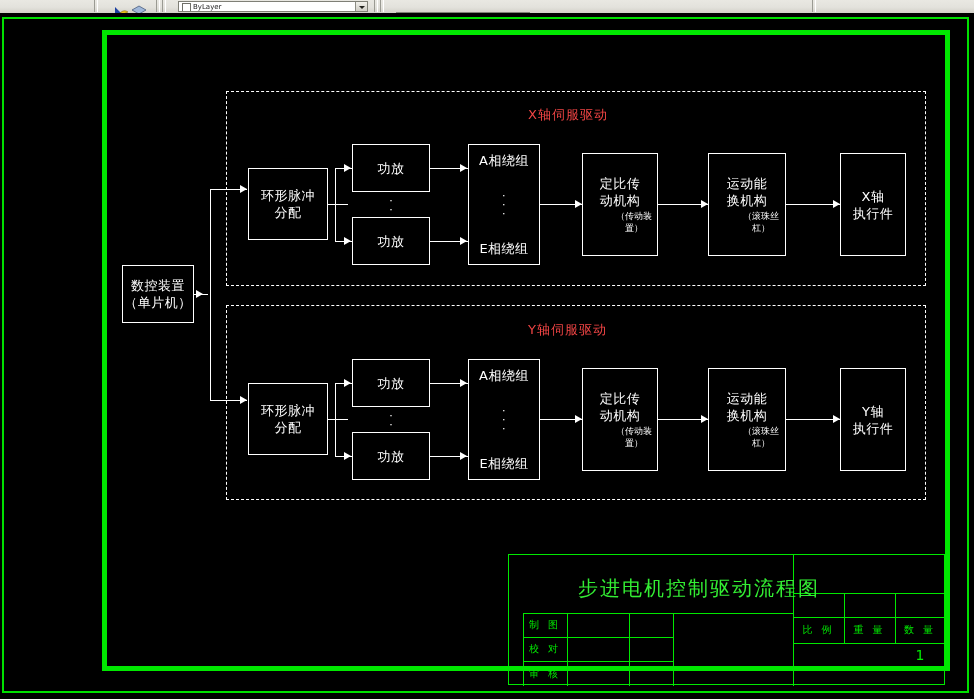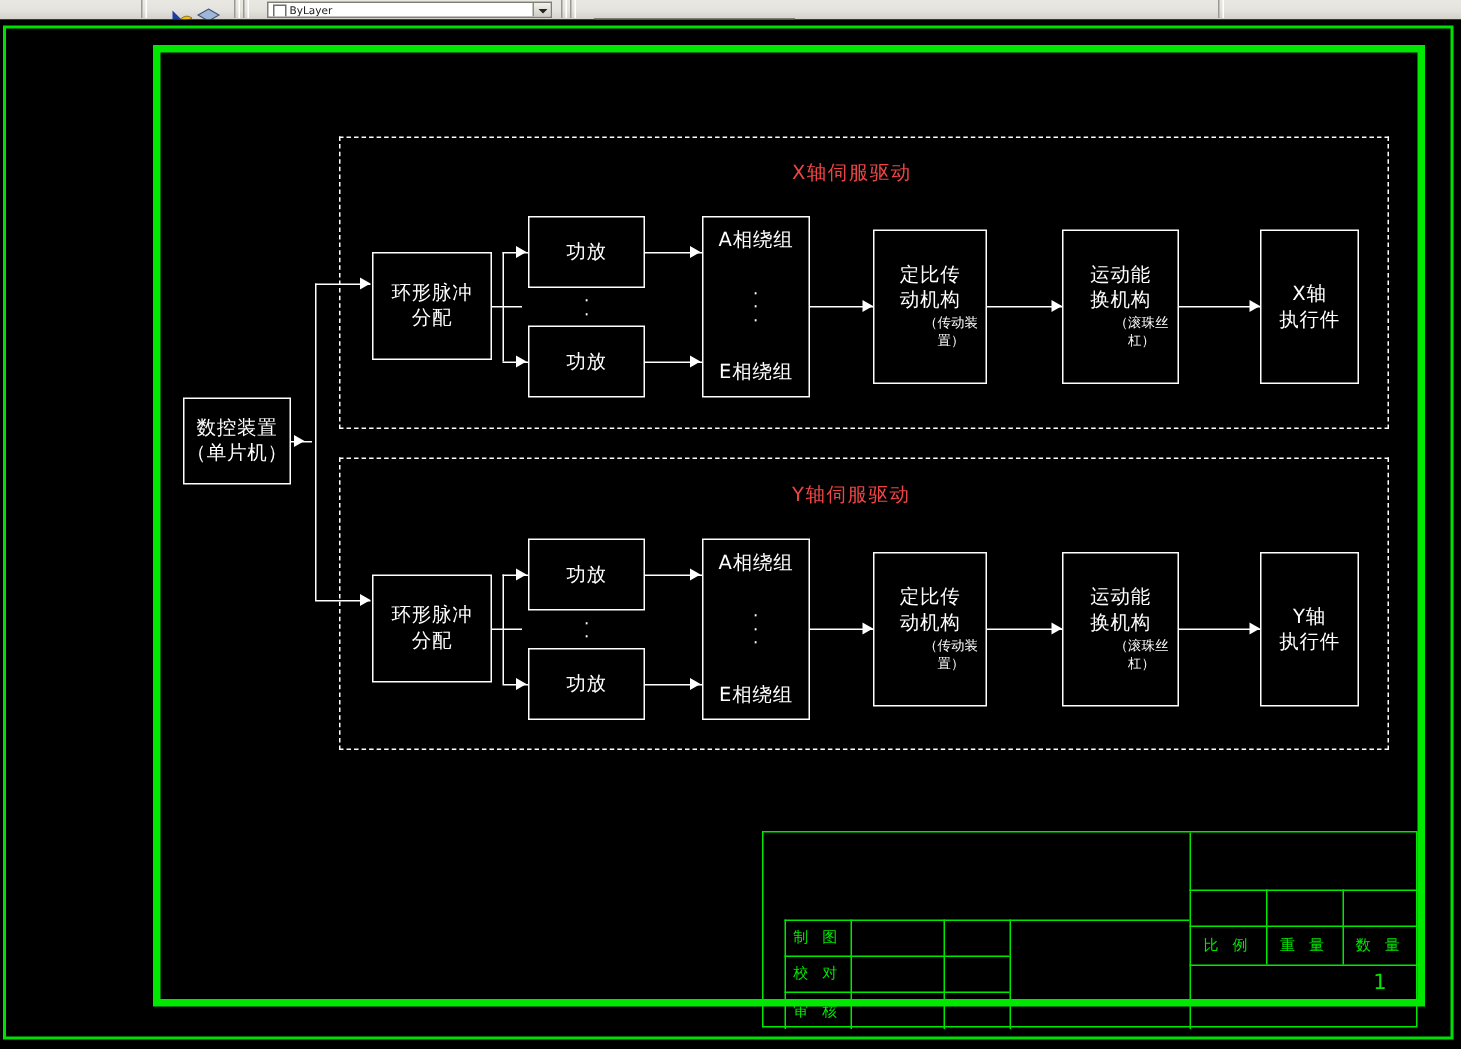--- a/index.html
+++ b/index.html
@@ -312,20 +312,21 @@
     <div class="tb-line v" style="left:335px;top:38px;height:50px;"></div>
     <div class="tb-line v" style="left:386px;top:38px;height:50px;"></div>
 
     <div class="tb-line h" style="left:284px;top:38px;width:152px;"></div>
     <div class="tb-line h" style="left:284px;top:62px;width:152px;"></div>
     <div class="tb-line h" style="left:284px;top:88px;width:152px;"></div>
     <div class="tb-line h" style="left:14px;top:58px;width:270px;"></div>
     <div class="tb-line h" style="left:14px;top:82px;width:150px;"></div>
     <div class="tb-line h" style="left:14px;top:106px;width:150px;"></div>
 
+    <div id="drawing-title">步进电机控制驱动流程图</div>
 
     <div class="tb-cell" style="left:284px;top:62px;width:51px;height:26px;">比 例</div>
     <div class="tb-cell" style="left:335px;top:62px;width:51px;height:26px;">重 量</div>
     <div class="tb-cell" style="left:386px;top:62px;width:50px;height:26px;">数 量</div>
 
     <div class="tb-cell" style="left:284px;top:88px;width:51px;height:24px;"></div>
     <div class="tb-cell" style="left:335px;top:88px;width:51px;height:24px;"></div>
     <div id="qty-value" style="left:386px;top:88px;width:50px;height:24px;">1</div>
 
     <div class="tb-cell" style="left:14px;top:58px;width:44px;height:24px;">制 图</div>

